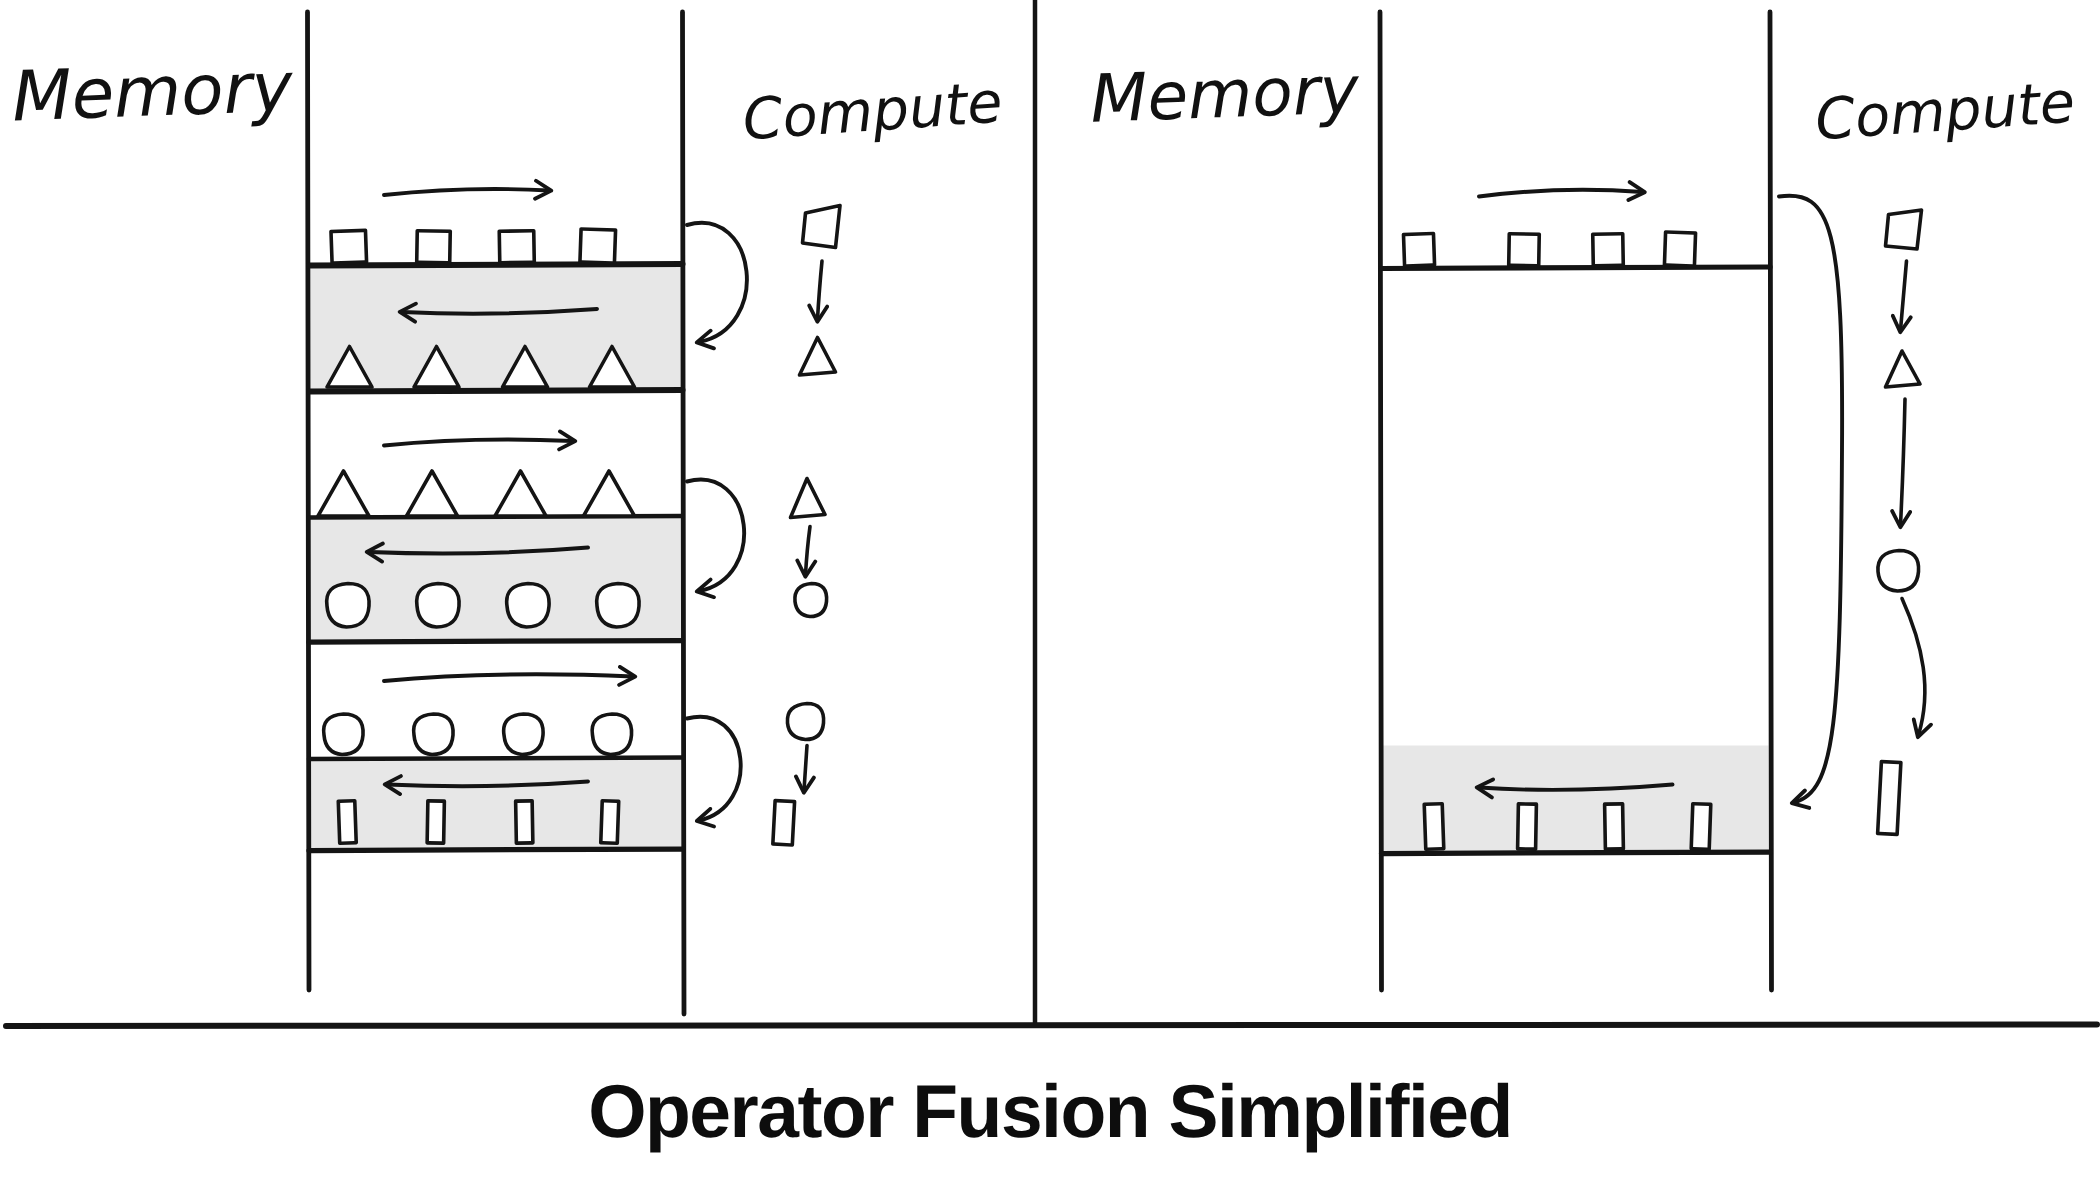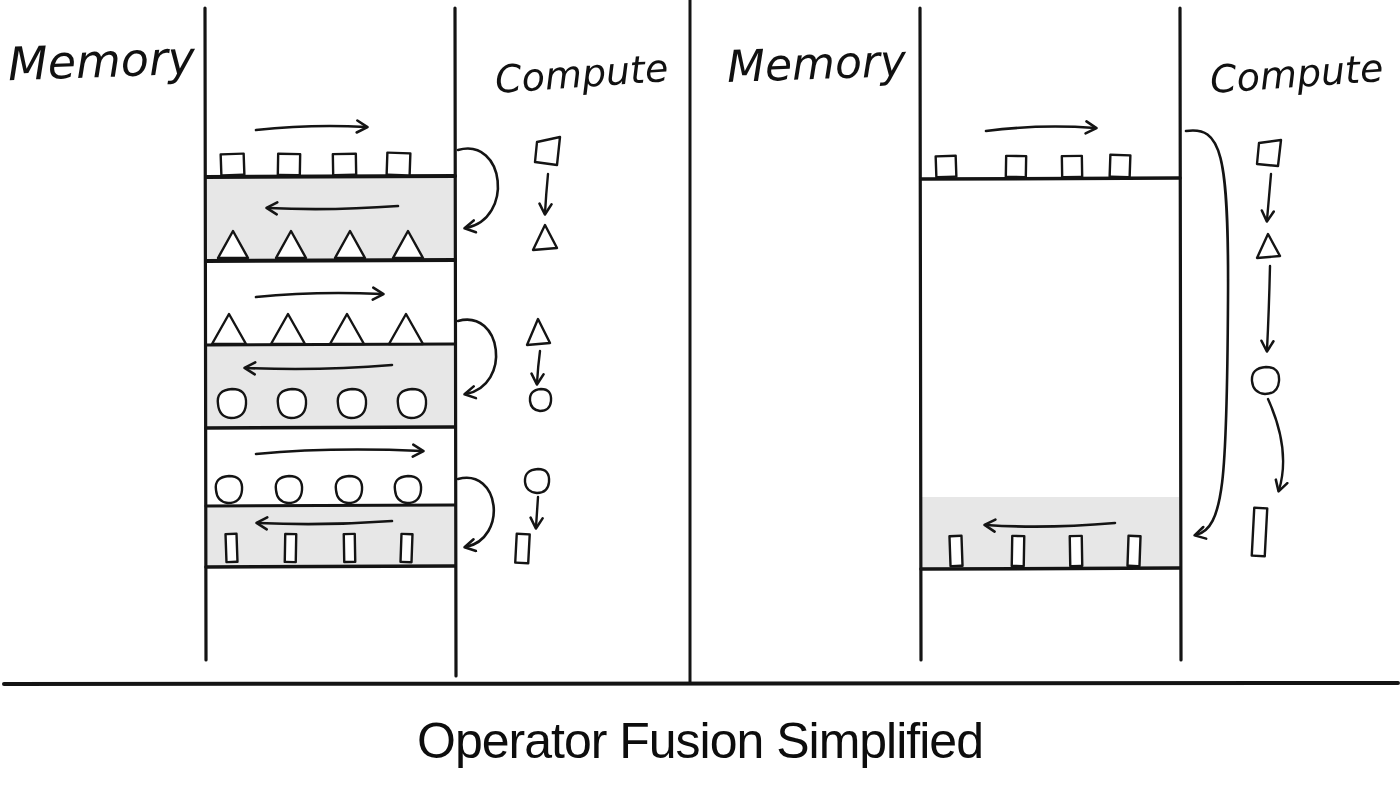--- a/index.html
+++ b/index.html
@@ -35,21 +35,21 @@
   .label-compute-left  { left: 495px;  top: 52px; font-size: 38px; transform: rotate(-4deg); }
   .label-memory-right  { left: 727px;  top: 38px; font-size: 44px; transform: rotate(-2deg); }
   .label-compute-right { left: 1210px; top: 52px; font-size: 38px; transform: rotate(-4deg); }
   .page-title {
     position: absolute;
     left: 0;
     top: 712px;
     width: 1400px;
     text-align: center;
     font-family: "Liberation Sans", sans-serif;
-    font-weight: 400;
+    font-weight: 700;
     font-size: 50px;
     letter-spacing: -1px;
     color: #0d0d0d;
     user-select: none;
   }
   svg .stroke { stroke: #141414; fill: none; stroke-linecap: round; stroke-linejoin: round; }
   svg .shape  { stroke: #141414; fill: #ffffff; stroke-linecap: round; stroke-linejoin: round; }
   svg .band   { fill: #e7e7e7; stroke: none; }
 </style>
 </head>

